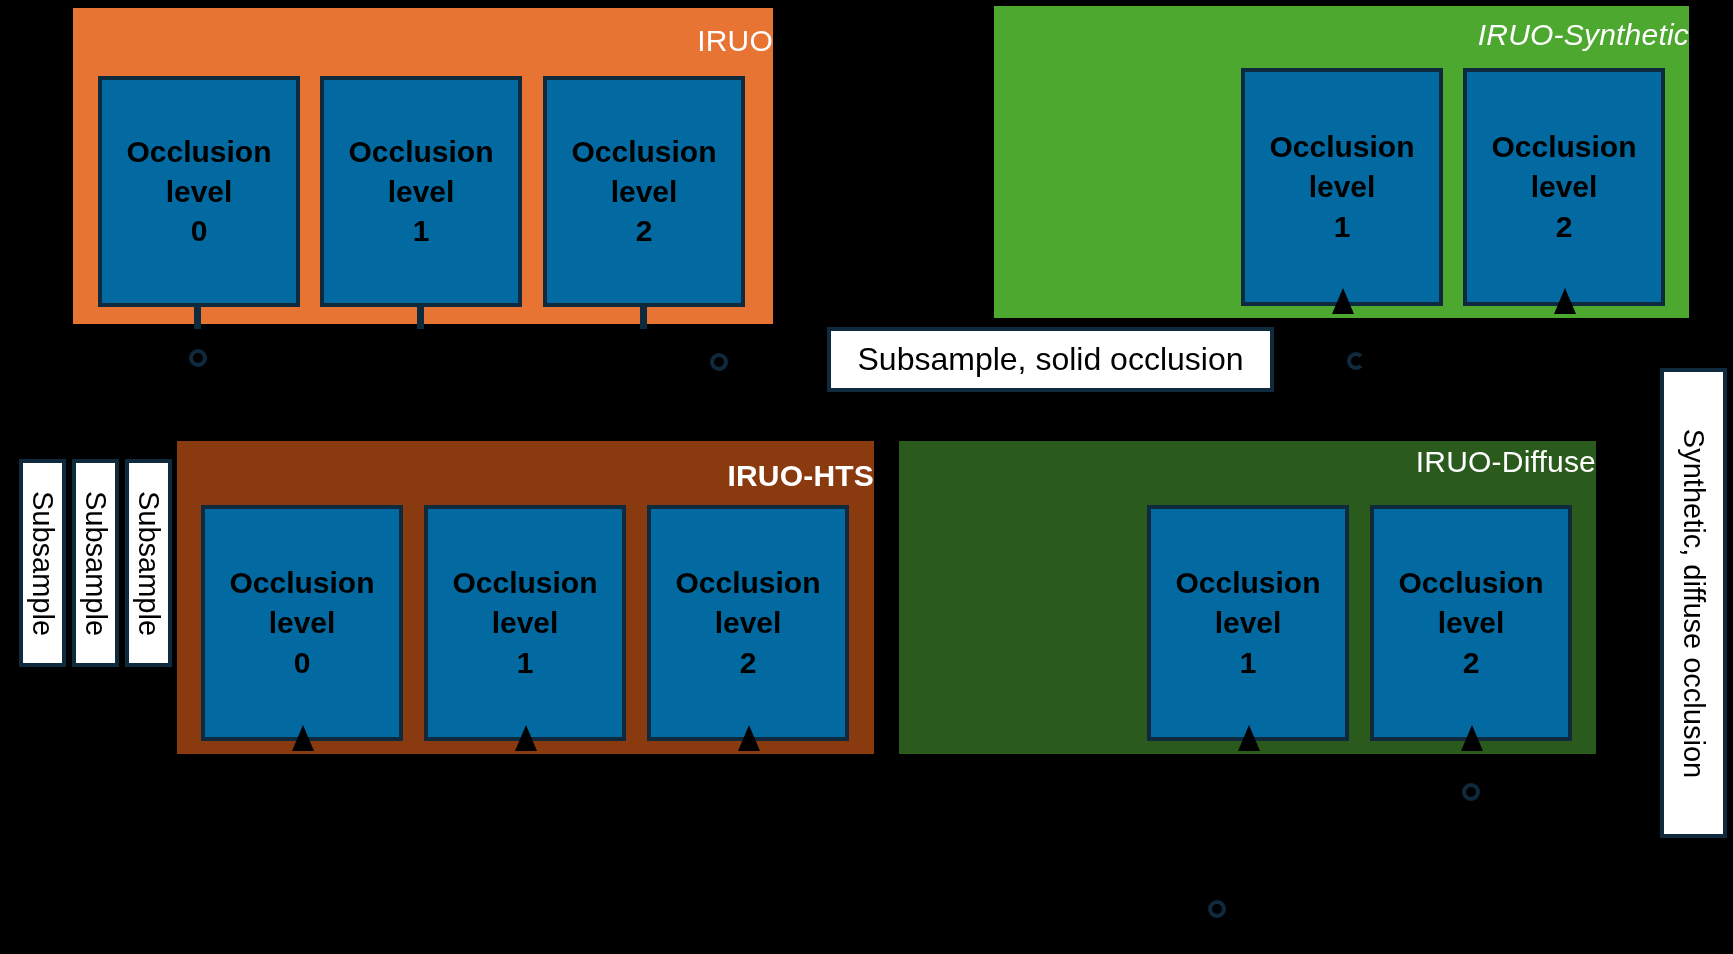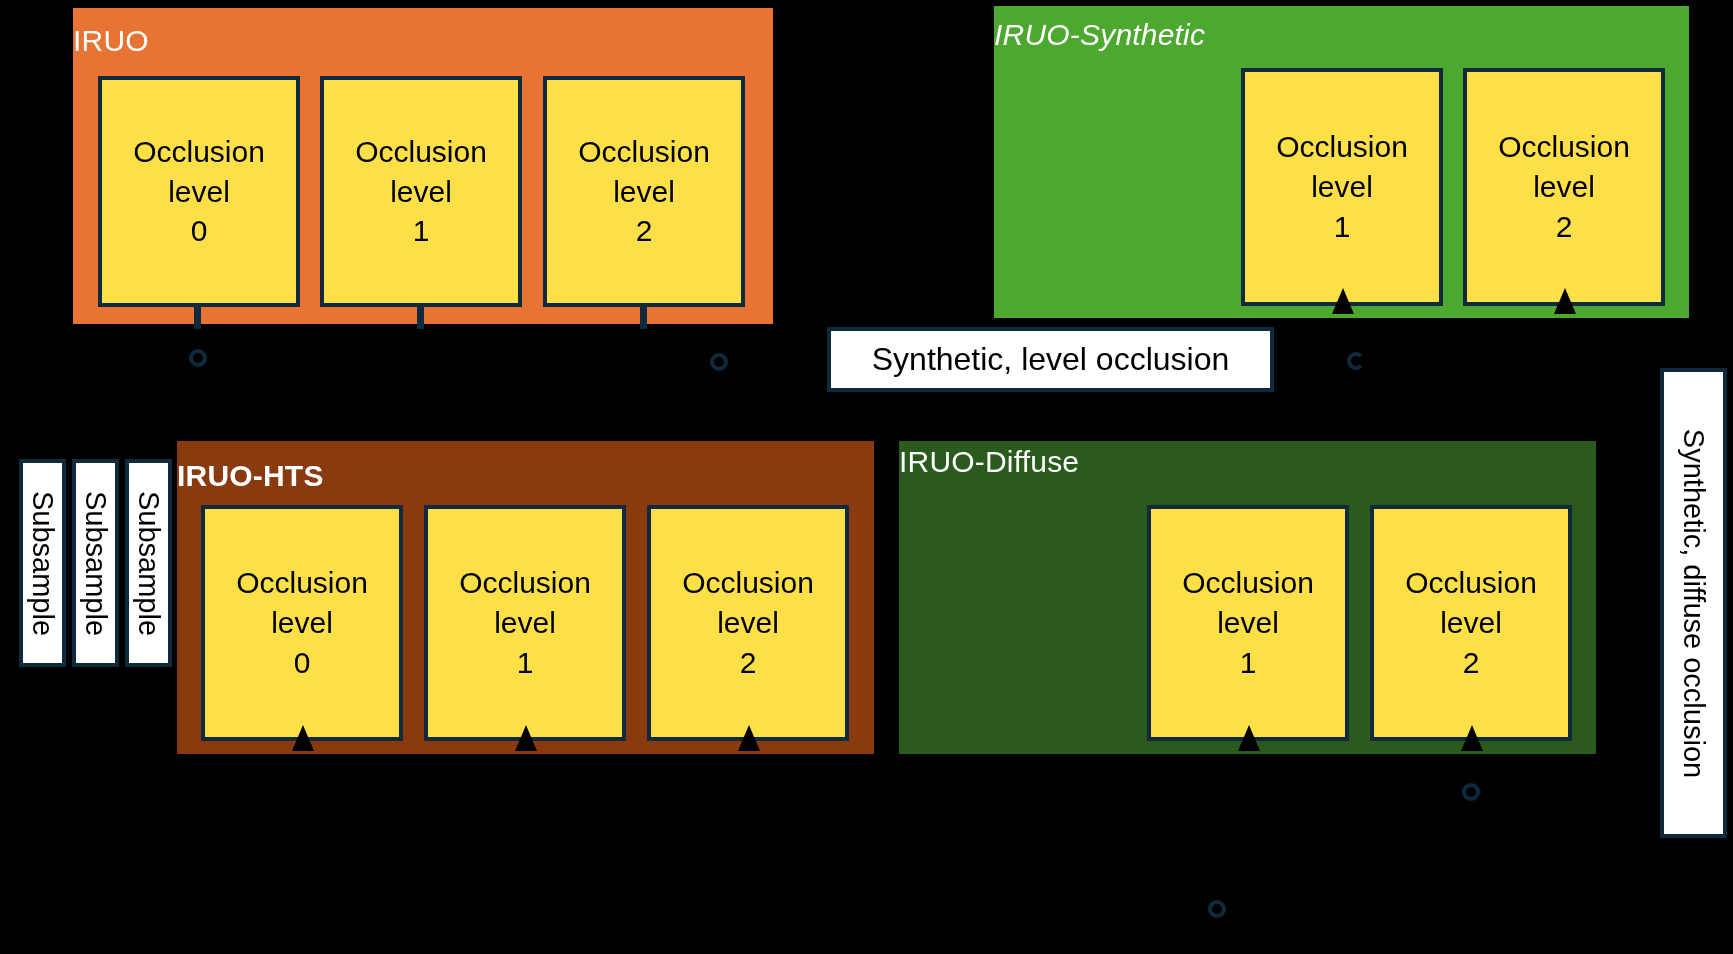--- a/index.html
+++ b/index.html
@@ -1,26 +1,26 @@
 <!DOCTYPE html>
 <html><head>
 <meta charset="utf-8">
 <style>
   html,body{margin:0;padding:0;background:#000;}
   #stage{position:relative;width:1733px;height:954px;background:#000;
          font-family:"Liberation Sans", sans-serif;overflow:hidden;}
 
   .group{position:absolute;box-sizing:border-box;}
-  .group-title{position:absolute;left:0;right:0;text-align:left;color:#fff;
+  .group-title{position:absolute;left:0;right:0;text-align:right;color:#fff;
                font-size:30px;line-height:1.1;letter-spacing:.2px;}
 
-  .leaf{position:absolute;box-sizing:border-box;background:#fde047;
+  .leaf{position:absolute;box-sizing:border-box;background:#0369a1;
         border:4px solid #0F2A3D;display:flex;align-items:center;
         justify-content:center;text-align:center;color:#000;
-        font-size:30px;line-height:1.33;}
+        font-size:30px;line-height:1.33;font-weight:bold;}
 
   .callout{position:absolute;box-sizing:border-box;background:#fff;
            border:4px solid #0F2A3D;display:flex;align-items:center;
            justify-content:center;color:#000;font-size:32px;
            white-space:nowrap;}
 
   .vlabel{position:absolute;box-sizing:border-box;background:#fff;
           border:4px solid #0F2A3D;color:#000;font-size:29px;
           display:flex;align-items:center;justify-content:center;}
   .vlabel span{display:block;transform:rotate(90deg);white-space:nowrap;
@@ -87,21 +87,21 @@
       <span>Occlusion</span><br>
       <span>level</span><br>
       <span>2</span>
     </div>
   </div>
   <div class="arrow" style="left:1332px;top:288px;"></div>
   <div class="arrow" style="left:1554px;top:288px;"></div>
   <div class="ring partial" style="left:1347px;top:352px;"></div>
 
   <div class="callout" style="left:827px;top:327px;width:447px;height:65px;">
-    <span>Synthetic, level occlusion</span>
+    <span>Subsample, solid occlusion</span>
   </div>
 
   <div class="vlabel" style="left:1660px;top:368px;width:67px;height:470px;">
     <span>Synthetic, diffuse occlusion</span>
   </div>
 
   <div class="vlabel" style="left:19px;top:459px;width:47px;height:208px;">
     <span>Subsample</span>
   </div>
   <div class="vlabel" style="left:72px;top:459px;width:47px;height:208px;">

